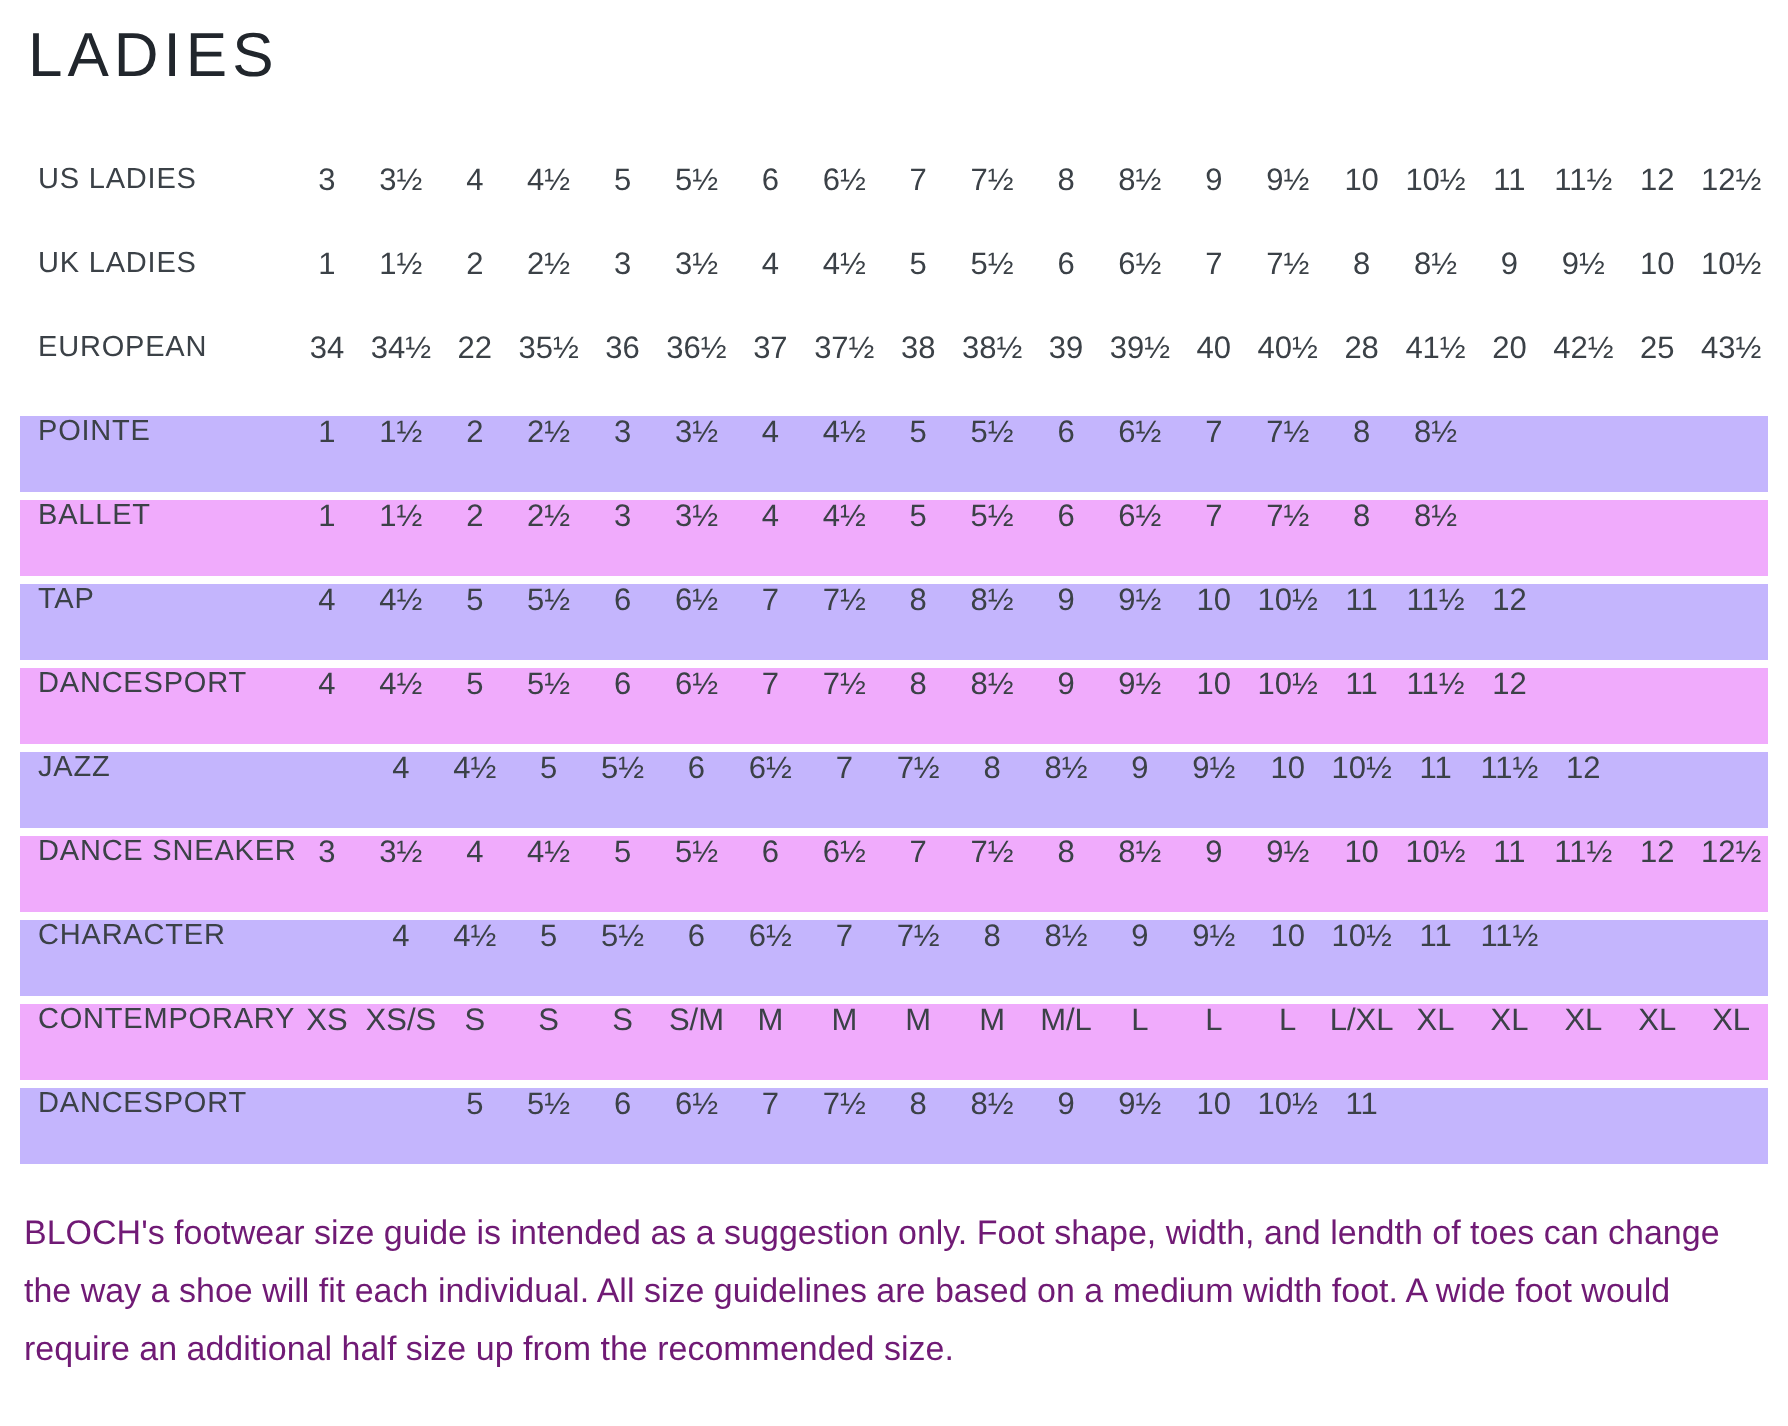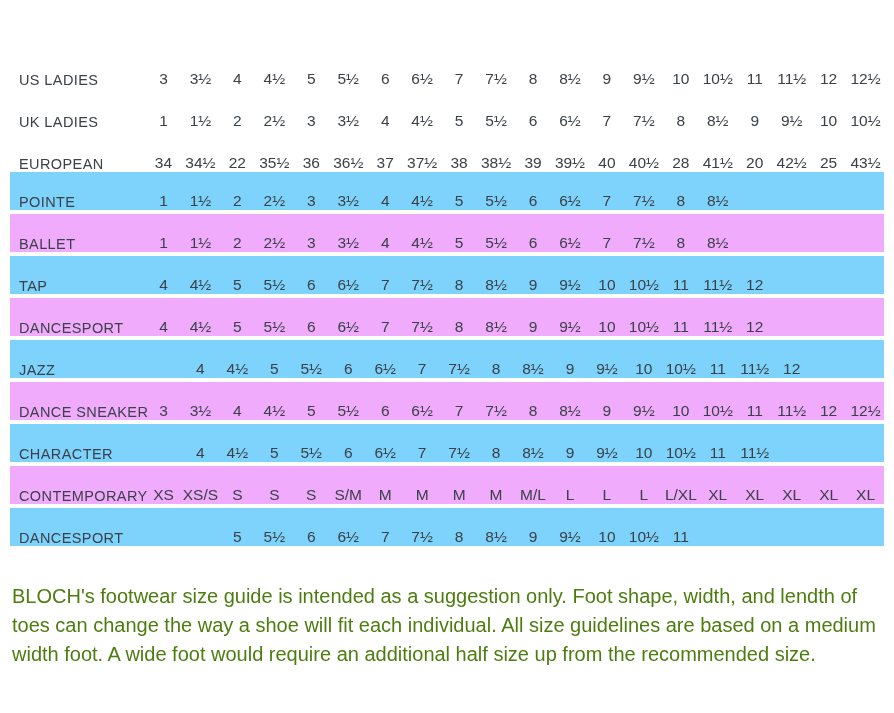--- a/index.html
+++ b/index.html
@@ -23,59 +23,60 @@
     color: #21262c;
     line-height: 36px;
   }
   .size-table {
     margin-top: 36px;
     margin-left: 10px;
     width: 874px;
   }
   .row {
     display: flex;
-    align-items: flex-end;
+    align-items: flex-start;
     height: 42px;
     color: #3b4147;
   }
   .row.band {
     height: 38px;
     margin-bottom: 4px;
   }
-  .row.band-pink  { background: #7dd3fc; }
+  .row.band-pink  { background: #c4b5fd; }
   .row.band-cream { background: #f0abfc; }
   .row-label {
     width: 135px;
     flex: 0 0 135px;
     padding-left: 9px;
     font-size: 14.5px;
     letter-spacing: 0.4px;
     color: #3b4147;
     white-space: nowrap;
   }
   .cell {
     flex: 1 1 0;
     text-align: center;
     font-size: 15.5px;
     color: #3b4147;
     white-space: nowrap;
   }
   .footer-note {
-    margin-top: 36px;
+    margin-top: 20px;
     margin-left: 12px;
     width: 876px;
-    font-size: 20px;
+    font-size: 17px;
     line-height: 29px;
-    color: #4d7c0f;
+    color: #701a75;
   }
 </style>
 </head>
 <body>
 
 <div class="page">
+  <h1 class="title">LADIES</h1>
 
   <div class="size-table" id="size-table">
       <div class="row">
         <span class="row-label">US LADIES</span>
         <span class="cell">3</span>
         <span class="cell">3½</span>
         <span class="cell">4</span>
         <span class="cell">4½</span>
         <span class="cell">5</span>
         <span class="cell">5½</span>

